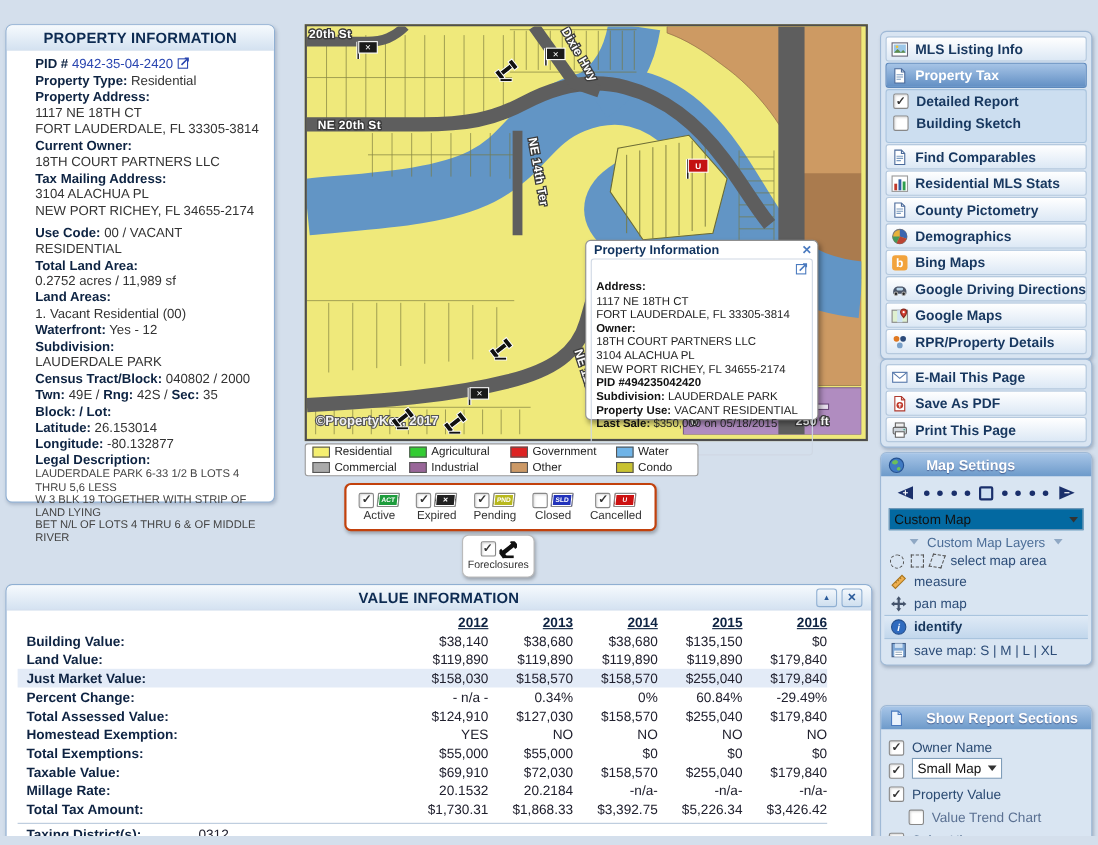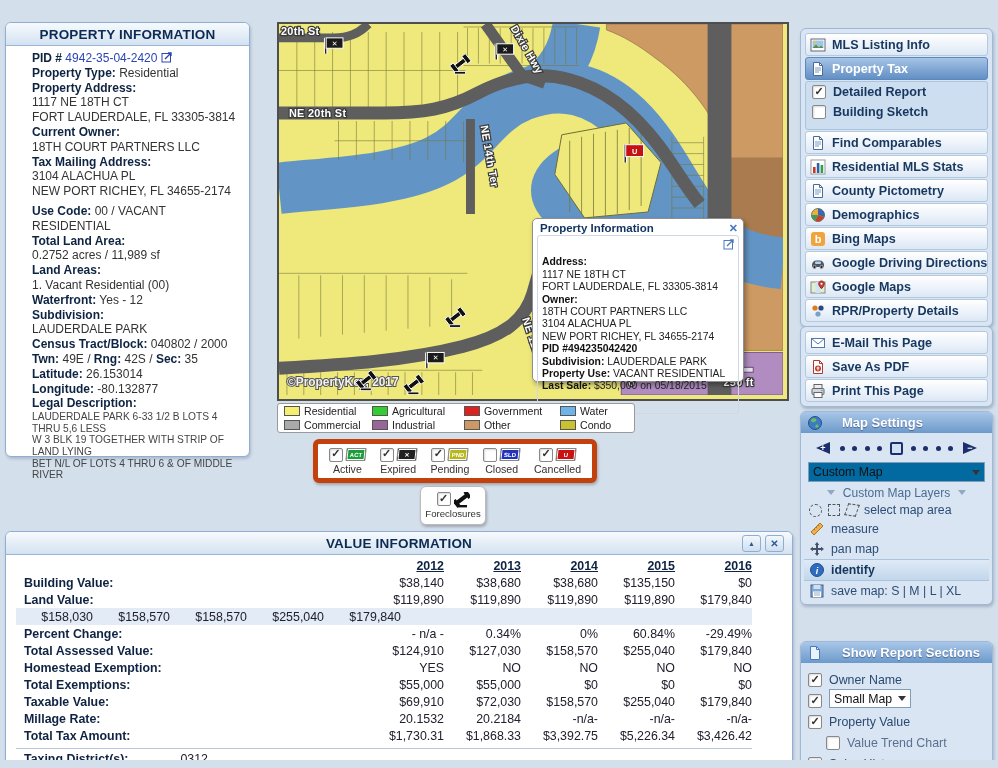--- a/index.html
+++ b/index.html
@@ -24,21 +24,21 @@
   #popup .phdr{display:flex;align-items:center;padding:3px 5px 1px 7px;font-weight:bold;font-size:11.5px;color:#11335e;}
   #popup .pbody{margin:0 4px;border:1px solid #cfd8e4;border-radius:3px;padding:20px 4px;position:relative;}
   #popup b{color:#111;}
   .xbtn{margin-left:auto;color:#4a7abf;font-weight:bold;font-size:11px;cursor:pointer;line-height:1;}
   .xbtn::after{content:"✕";}
   
   #legend{position:absolute;left:277px;top:403px;width:358px;height:30px;background:#fff;border:1px solid #9a9a9a;border-radius:3px;display:grid;grid-template-columns:88px 92px 96px 74px;grid-auto-rows:14px;align-content:center;padding-left:6px;box-sizing:border-box;}
   .lgitem{display:flex;align-items:center;gap:4px;font-size:10.6px;color:#222;}
   .sw{width:14px;height:8px;border:1px solid #555;flex:0 0 14px;}
   
-  #filters{position:absolute;left:313px;top:439px;width:284px;height:44px;background:#fff;border:5px solid #c2410c;border-radius:6px;box-shadow:1px 2px 3px rgba(0,0,0,.25);display:flex;justify-content:space-around;align-items:center;padding:0 4px;box-sizing:border-box;}
+  #filters{position:absolute;left:313px;top:439px;width:284px;height:44px;background:#fff;border:2px solid #c2410c;border-radius:6px;box-shadow:1px 2px 3px rgba(0,0,0,.25);display:flex;justify-content:space-around;align-items:center;padding:0 4px;box-sizing:border-box;}
   .fitem{display:flex;flex-direction:column;align-items:center;gap:1px;}
   .fitop{display:flex;align-items:flex-start;gap:3px;}
   .flabel{font-size:10.6px;color:#333;}
   .flagchip{position:relative;width:18px;height:11px;border:1px solid #888;border-radius:1px;display:flex;align-items:center;justify-content:center;transform:skewX(-6deg);box-shadow:inset 0 0 0 1px #fff;}
   .flagchip span{font-size:6px;font-weight:bold;color:#fff;line-height:1;}
   .cb{width:12px;height:12px;background:#fff;border:1px solid #888;border-radius:2px;display:flex;align-items:center;justify-content:center;box-shadow:inset 1px 1px 2px rgba(0,0,0,.15);cursor:pointer;}
   .cb.on::after{content:"✓";font-size:11px;font-weight:bold;color:#333;margin-top:-2px;}
   #forebox{position:absolute;left:420px;top:486px;width:64px;height:37px;background:#fff;border:1px solid #bbb;border-radius:6px;box-shadow:1px 2px 3px rgba(0,0,0,.25);display:flex;flex-direction:column;align-items:center;justify-content:center;}
   #forebox .flabel{font-size:9.6px;}
   
@@ -113,20 +113,21 @@
       <div class="pl"><b></b><span>1. Vacant Residential (00)</span></div>
       <div class="pl"><b>Waterfront:</b> <span>Yes - 12</span></div>
       <div class="pl"><b>Subdivision:</b><span></span></div>
       <div class="pl"><b></b><span>LAUDERDALE PARK</span></div>
       <div class="pl"><b>Census Tract/Block:</b> <span>040802 / 2000</span></div>
       <div class="pl">
         <b>Twn:</b> <span>49E /</span>
         <b>Rng:</b> <span>42S /</span>
         <b>Sec:</b> <span>35</span>
       </div>
+      <div class="pl"><b>Block: / Lot:</b><span></span></div>
       <div class="pl"><b>Latitude:</b> <span>26.153014</span></div>
       <div class="pl"><b>Longitude:</b> <span>-80.132877</span></div>
       <div class="pl"><b>Legal Description:</b></div>
       <div class="legal">LAUDERDALE PARK 6-33 1/2 B LOTS 4 THRU 5,6 LESS</div>
       <div class="legal">W 3 BLK 19 TOGETHER WITH STRIP OF LAND LYING</div>
       <div class="legal">BET N/L OF LOTS 4 THRU 6 &amp; OF MIDDLE RIVER</div>
     </div>
   </div>
 
   <div id="mapwrap">
@@ -387,20 +388,21 @@
         </div>
       <div class="vrow">
           <div class="vlabel">Land Value:</div>
           <div class="vcell">$119,890</div>
           <div class="vcell">$119,890</div>
           <div class="vcell">$119,890</div>
           <div class="vcell">$119,890</div>
           <div class="vcell">$179,840</div>
         </div>
       <div class="vrow hl">
+          <div class="vlabel">Just Market Value:</div>
           <div class="vcell">$158,030</div>
           <div class="vcell">$158,570</div>
           <div class="vcell">$158,570</div>
           <div class="vcell">$255,040</div>
           <div class="vcell">$179,840</div>
         </div>
       <div class="vrow">
           <div class="vlabel">Percent Change:</div>
           <div class="vcell">- n/a -</div>
           <div class="vcell">0.34%</div>

